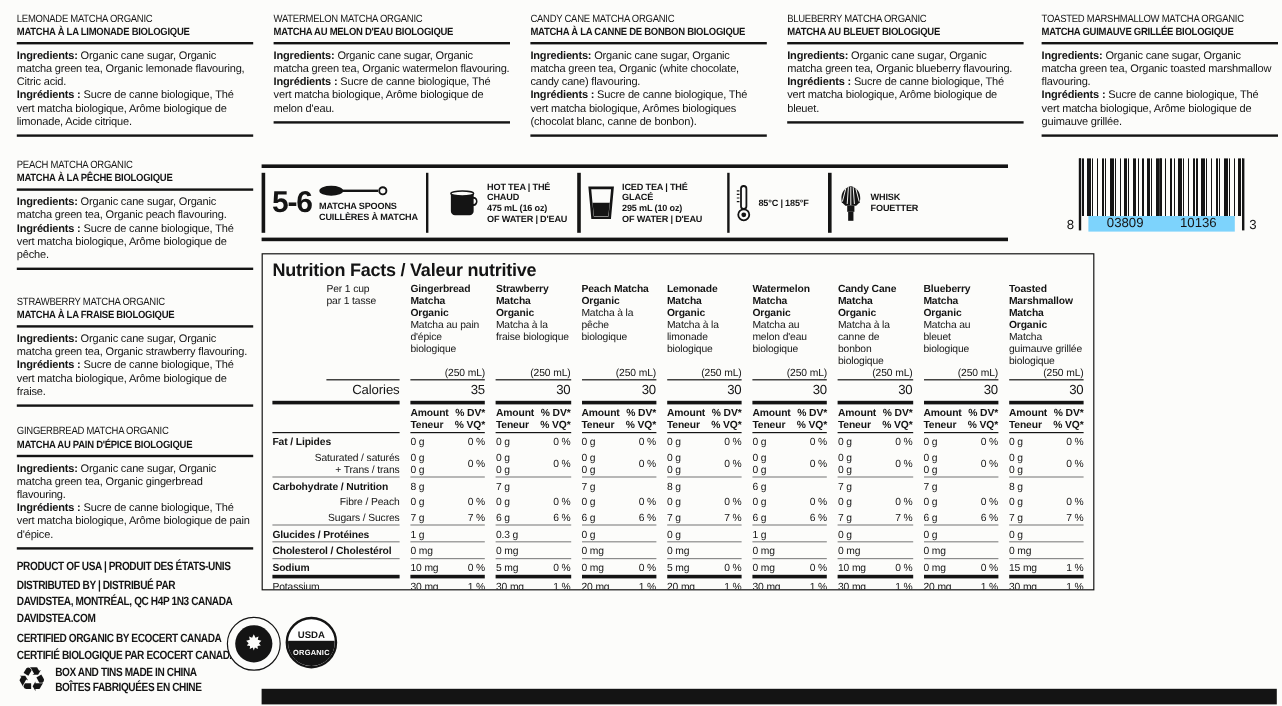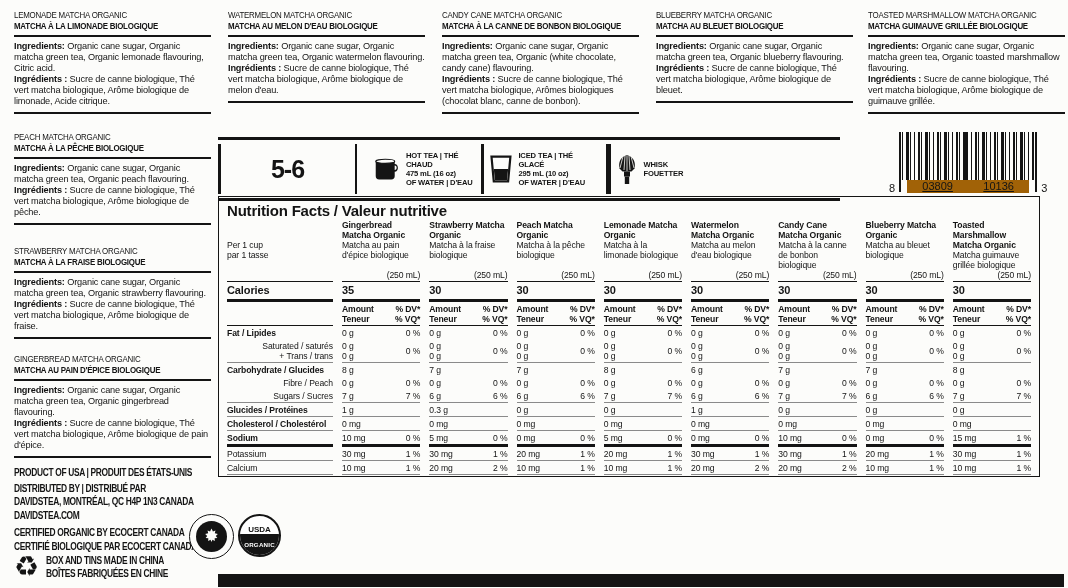--- a/index.html
+++ b/index.html
@@ -30,36 +30,36 @@
   .dot{width:8px;height:8px;border-radius:50%;border:1.5px solid #141414;box-sizing:border-box;}
   .dot.f{background:#141414;}
   .spoon-count{font-size:25px;font-weight:bold;letter-spacing:-1px;}
   .spoon-right{display:flex;flex-direction:column;gap:3px;}
   
   .barcode{position:absolute;left:889px;top:128px;width:170px;height:68px;display:flex;align-items:flex-end;gap:4px;}
   .bc-digit{font-size:11px;line-height:11px;padding-bottom:2px;}
   .bc-main{position:relative;width:138px;height:64px;}
   .bc-bars{height:48px;background:repeating-linear-gradient(90deg,#141414 0 2px,transparent 2px 3px,#141414 3px 4px,transparent 4px 7px,#141414 7px 10px,transparent 10px 11px,#141414 11px 12px,transparent 12px 15px,#141414 15px 16px,transparent 16px 19px);}
   .bc-guard{position:absolute;top:0;width:2px;height:60px;background:#141414;}
-  .bc-nums{display:flex;justify-content:space-around;font-size:11px;line-height:13px;background:#a16207;margin:0 8px;position:relative;text-decoration:underline;}
+  .bc-nums{display:flex;justify-content:space-around;font-size:11px;line-height:13px;background:#7dd3fc;margin:0 8px;position:relative;}
   
-  .nft{position:absolute;left:218px;top:196px;width:822px;height:281px;
+  .nft{position:absolute;left:218px;top:211px;width:694px;height:281px;
        border:1.5px solid #141414;box-sizing:border-box;overflow:hidden;}
   .nft-title{font-size:15px;font-weight:bold;padding:5px 8px 1px 8px;letter-spacing:-0.2px;}
   .nft-grid{display:grid;grid-template-columns:106px repeat(8,1fr);column-gap:9px;
             padding:0 8px 4px 8px;font-size:8.6px;line-height:10px;letter-spacing:-0.1px;}
   .nft-grid > div{box-sizing:border-box;}
   .bb-h{border-bottom:1px solid #8a8a8a;}
   .bb-k{border-bottom:1px solid #141414;}
   .bb-t{border-bottom:3px solid #141414;}
   .hdr{display:flex;flex-direction:column;min-height:60px;padding-bottom:1px;}
   .hdr .en{font-weight:bold;}
   .hdr .size{margin-top:auto;text-align:right;}
-  .lbl-hdr{justify-content:center;}
-  .cal{font-weight:bold;font-size:11px;line-height:12px;padding:2px 0 3px 0;}
+  .lbl-hdr{justify-content:flex-start;margin-left:45px;}
+  .cal{font-weight:normal;font-size:11px;line-height:12px;padding:2px 0 3px 0;text-align:right;}
   .amh{font-weight:bold;padding:2px 0;}
   .val{display:flex;justify-content:space-between;padding:1.5px 0;}
   .val .r{text-align:right;}
   .val .mid{align-self:center;}
   .lbl{padding:1.5px 0;}
   .lbl.b{font-weight:bold;}
   .lbl.ind{padding-left:8px;text-align:right;}
   
   .footer{position:absolute;left:14px;top:466px;font-weight:bold;font-size:10px;
           line-height:13.5px;letter-spacing:-0.4px;transform:scaleX(0.84);transform-origin:0 0;}
@@ -177,20 +177,31 @@
         <div><b>Ingrédients :</b> Sucre de canne biologique, Thé vert matcha biologique, Arôme biologique de pain d'épice.</div>
       </div>
       <div class="p-rule bot"></div>
     </div>
   </div>
 
 <div class="strip">
   <div class="s-div"></div>
   <div class="s-cell" style="flex:0 0 134px;justify-content:center;">
     <div class="spoon-count">5-6</div>
+    <div class="spoon-right">
+      <svg width="58" height="10" viewBox="0 0 58 10">
+        <ellipse cx="10" cy="5" rx="10" ry="4.2" fill="#141414"></ellipse>
+        <rect x="18" y="4" width="31" height="2" fill="#141414"></rect>
+        <circle cx="53" cy="5" r="3" fill="none" stroke="#141414" stroke-width="1.6"></circle>
+      </svg>
+      <div class="s-lines">
+        <div>MATCHA SPOONS</div>
+        <div>CUILLÈRES À MATCHA</div>
+      </div>
+    </div>
   </div>
   <div class="s-div"></div>
   <div class="s-cell" style="flex:0 0 124px;padding-left:17px;">
     <svg width="30" height="27" viewBox="0 0 30 27">
       <path d="M2 4 h22 v3 c5 0 5 9 0 9 v5 a4 4 0 0 1 -4 4 H6 a4 4 0 0 1 -4 -4 z" fill="#141414"></path>
       <path d="M24 9 c3 0 3 5 0 5 z" fill="#fcfcfa"></path>
       <ellipse cx="13" cy="4" rx="11" ry="2.4" fill="#fcfcfa" stroke="#141414" stroke-width="1.4"></ellipse>
     </svg>
     <div class="s-lines">
       <div>HOT TEA | THÉ CHAUD</div>
@@ -204,20 +215,31 @@
       <path d="M2.5 1.5 h19 l-2.3 25 h-14.4 z" fill="none" stroke="#141414" stroke-width="2.2"></path>
       <path d="M4.8 14 h14.4 l-1.2 11 h-12 z" fill="#141414"></path>
     </svg>
     <div class="s-lines">
       <div>ICED TEA | THÉ GLACÉ</div>
       <div>295 mL (10 oz)</div>
       <div>OF WATER | D'EAU</div>
     </div>
   </div>
   <div class="s-div"></div>
+  <div class="s-cell" style="flex:0 0 82px;">
+    <svg width="13" height="32" viewBox="0 0 13 32">
+      <rect x="4.5" y="2" width="4.5" height="19" rx="2.2" fill="none" stroke="#141414" stroke-width="1.5"></rect>
+      <circle cx="6.8" cy="26" r="4.6" fill="none" stroke="#141414" stroke-width="1.5"></circle>
+      <circle cx="6.8" cy="26" r="2" fill="#141414"></circle>
+      <path d="M1 6 h2.2 M1 9 h2.2 M1 12 h2.2 M1 15 h2.2" stroke="#141414" stroke-width="1"></path>
+    </svg>
+    <div class="s-lines">
+      <div>85°C | 185°F</div>
+    </div>
+  </div>
   <div class="s-div"></div>
   <div class="s-cell" style="flex:1 1 auto;">
     <svg width="22" height="31" viewBox="0 0 22 31">
       <path d="M11 1 C4.5 3 2.2 8 3.5 14.5 L6.5 17.5 h9 l3-3 C19.8 8 17.5 3 11 1 z" fill="#141414"></path>
       <path d="M4 14 L6.8 3.2 M8 16 L9 2 M11 17 L11 1.5 M14 16 L13 2 M18 14 L15.2 3.2" stroke="#fcfcfa" stroke-width="0.8"></path>
       <rect x="8" y="17.5" width="6" height="5" fill="#141414"></rect>
       <rect x="8.8" y="22.5" width="4.4" height="7.5" fill="#141414"></rect>
     </svg>
     <div class="s-lines">
       <div>WHISK</div>
@@ -392,21 +414,21 @@
         <span class="r mid">0 %</span>
       </div>
       <div class="val bb-h">
         <span>0 g<br>0 g</span>
         <span class="r mid">0 %</span>
       </div>
       <div class="val bb-h">
         <span>0 g<br>0 g</span>
         <span class="r mid">0 %</span>
       </div>
-      <div class="lbl b ">Carbohydrate / Glucides</div>
+      <div class="lbl b ">Carbohydrate / Nutrition</div>
       <div class="val ">
         <span>8 g</span>
         <span class="r"></span>
       </div>
       <div class="val ">
         <span>7 g</span>
         <span class="r"></span>
       </div>
       <div class="val ">
         <span>7 g</span>

